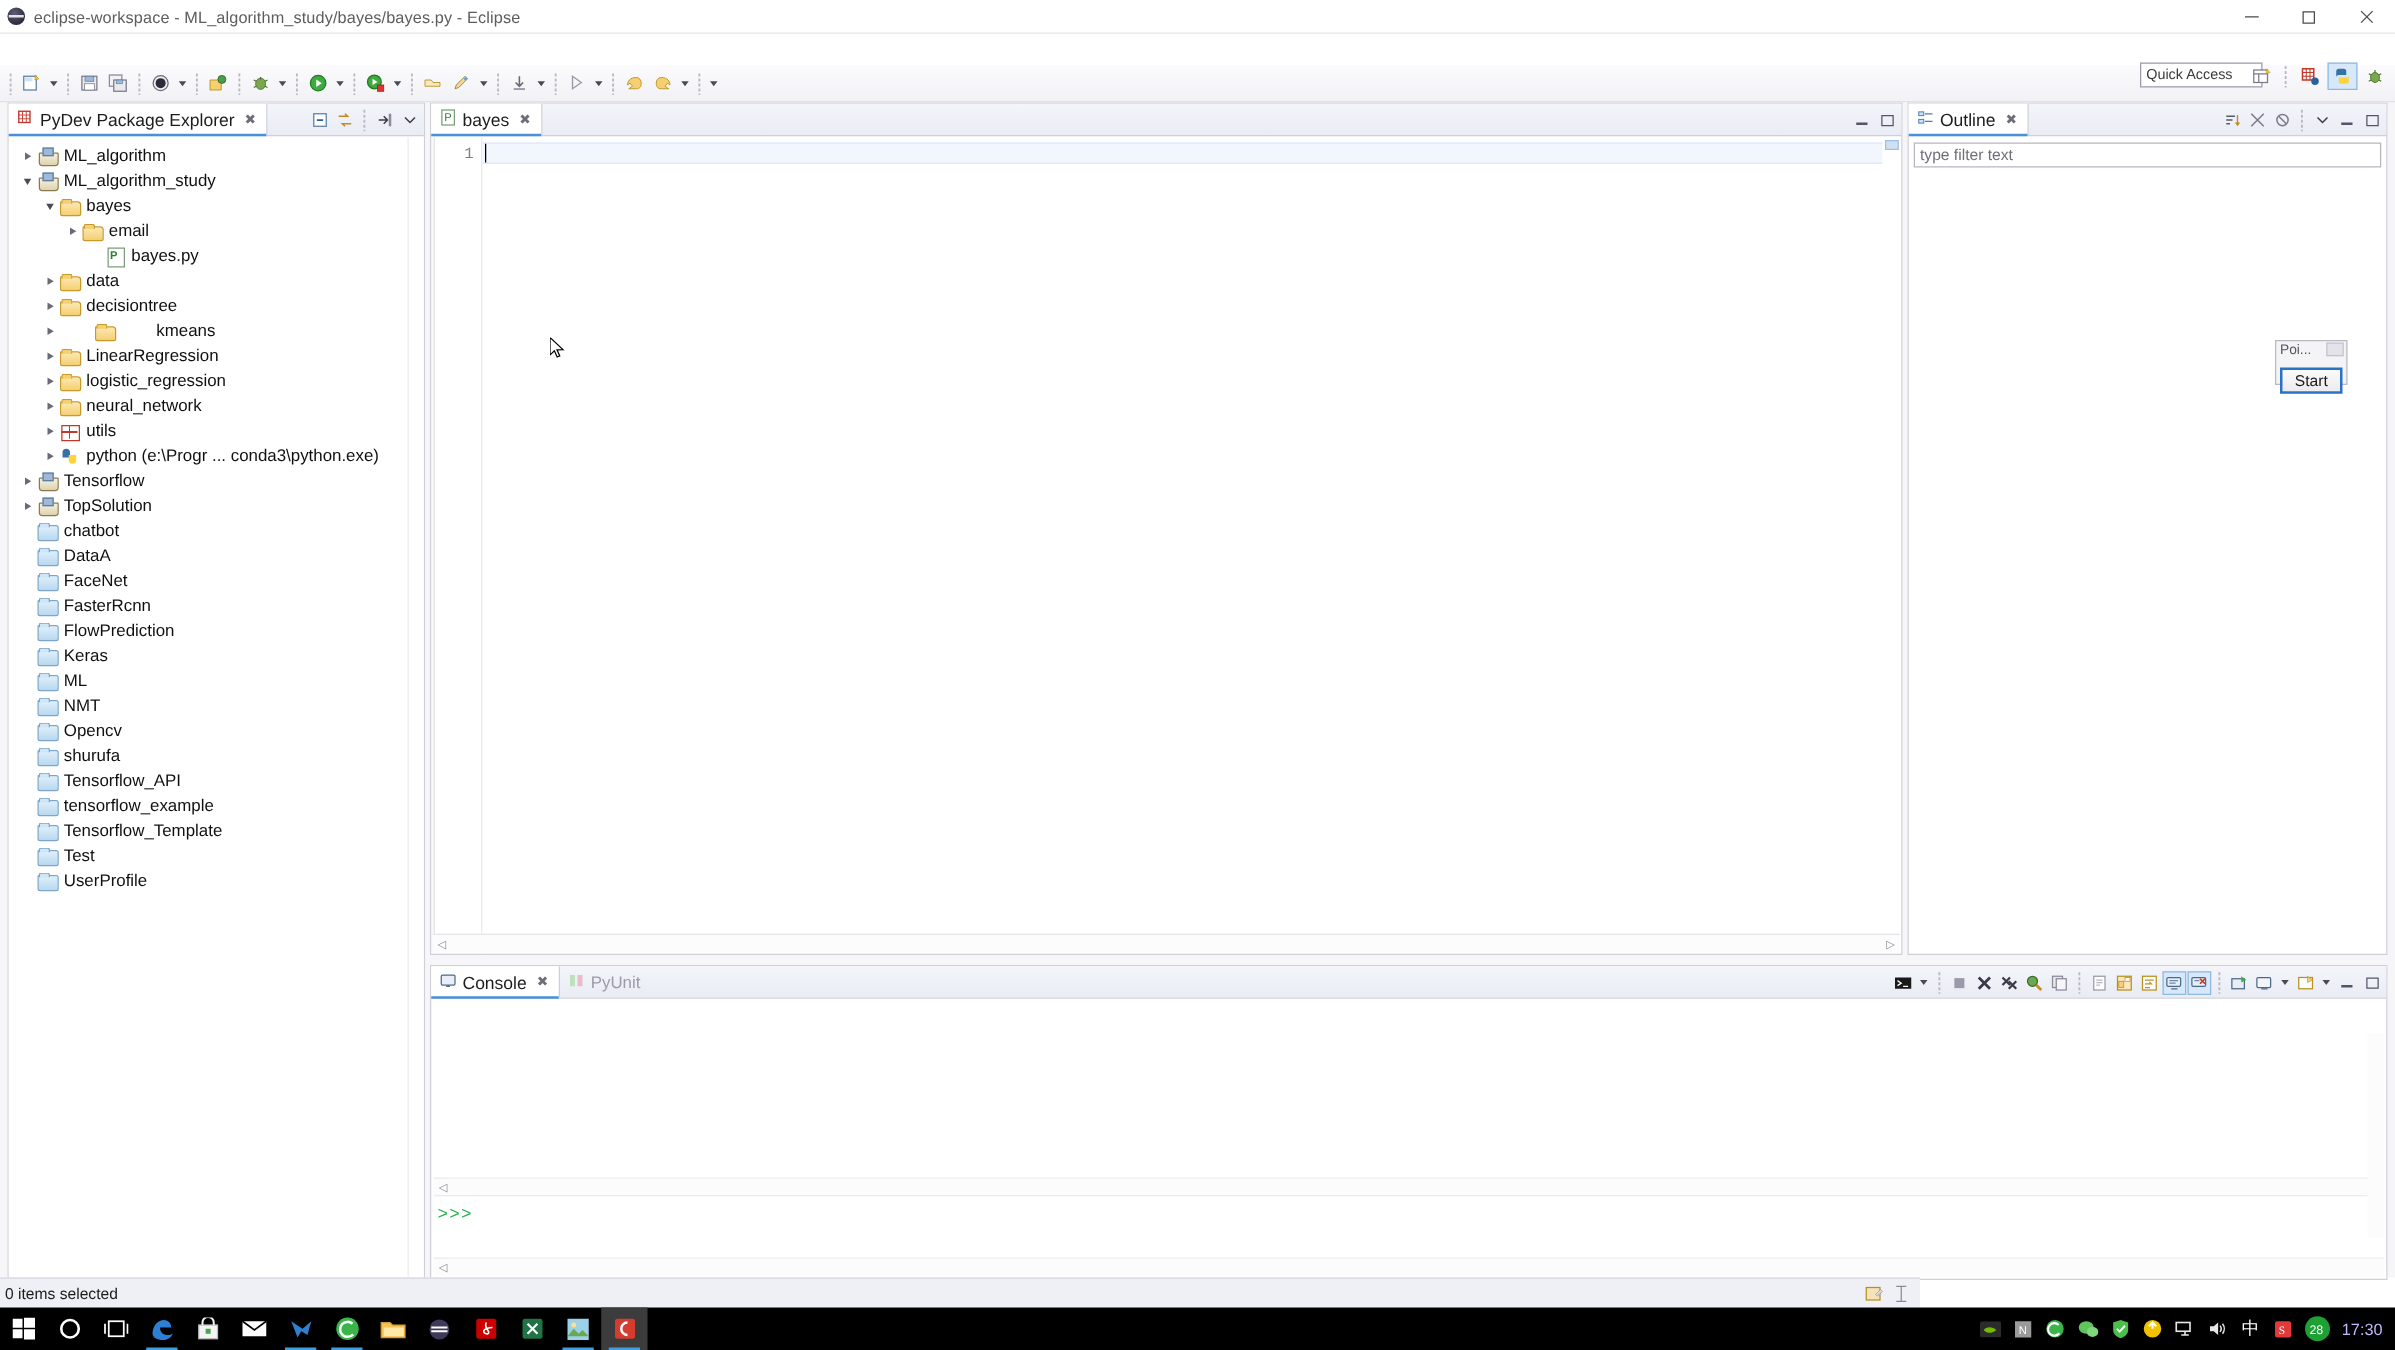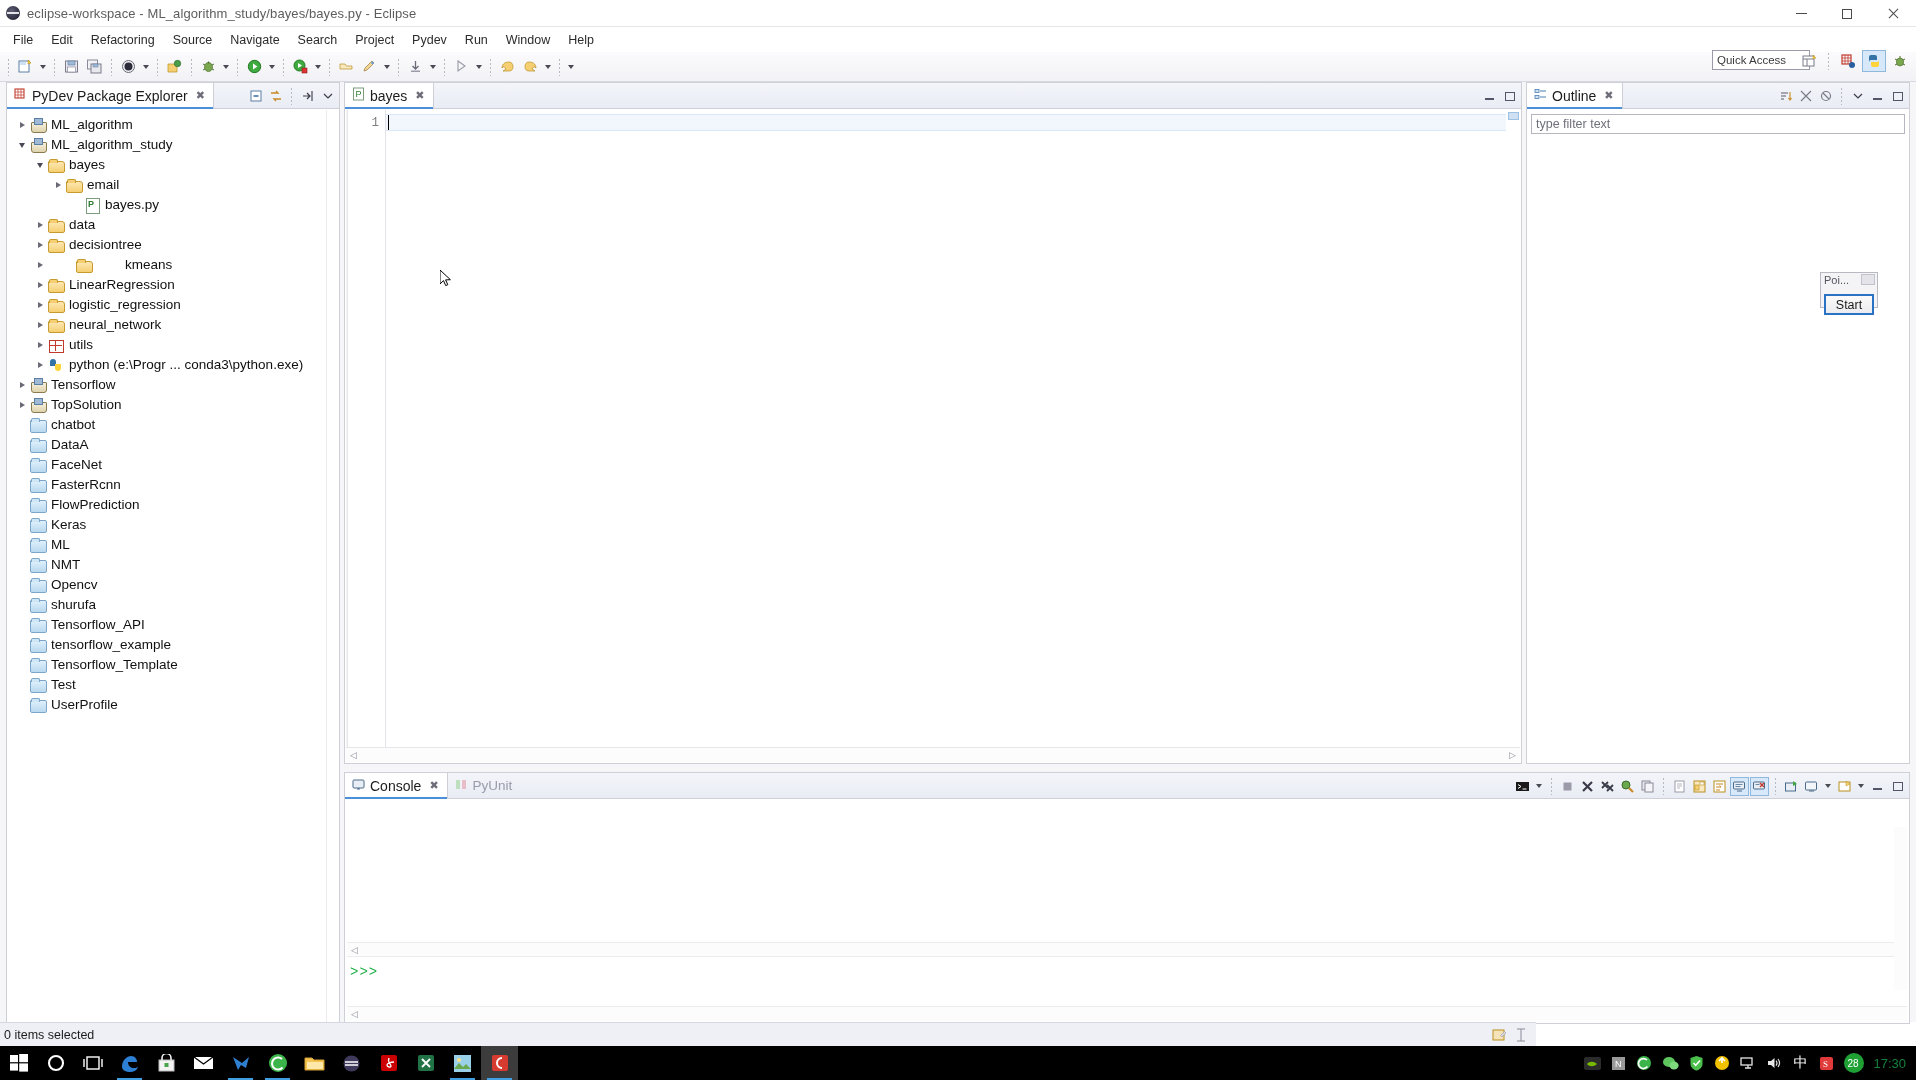--- a/index.html
+++ b/index.html
@@ -166,21 +166,21 @@
   .status-right{ position:absolute;right:4px;display:flex;align-items:center;gap:8px;}
   .st-ico{width:16px;height:14px;}
 
   
   .taskbar{ position:absolute;left:0;top:1046px;width:1916px;height:34px;background:#000000;display:flex;align-items:center;}
   .tb-item{ width:37px;height:34px;display:flex;align-items:center;justify-content:center;position:relative;}
   .tb-item.active{ background:#3c3c3c; }
   .tb-item.running:after{content:"";position:absolute;left:6px;right:6px;bottom:0;height:2px;background:#3f9fe0;}
   .tray{ position:absolute;right:0;display:flex;align-items:center;height:34px;gap:0px;}
   .tray-ico{ width:26px;height:34px;display:flex;align-items:center;justify-content:center;color:#e6e6e6;font-size:12px;}
-  .tray-clock{ color:#15803d;font-size:13px;padding:0 10px 0 4px;}
+  .tray-clock{ color:#c4b5fd;font-size:13px;padding:0 10px 0 4px;}
 
   .cursor-arrow{position:absolute;left:440px;top:188px;width:12px;height:18px;pointer-events:none;}
 </style>
 </head>
 <body>
 
 <div class="app">
 
   <div class="titlebar">
     <div class="title-ico"></div>
@@ -191,33 +191,20 @@
         </div>
       <div class="win-btn">
           <span class="wb-max"></span>
         </div>
       <div class="win-btn close">
           <span class="wb-cls"></span>
         </div>
     </div>
   </div>
 
-  <div class="menubar">
-    <div class="menu-item">File</div>
-    <div class="menu-item">Edit</div>
-    <div class="menu-item">Refactoring</div>
-    <div class="menu-item">Source</div>
-    <div class="menu-item">Navigate</div>
-    <div class="menu-item">Search</div>
-    <div class="menu-item">Project</div>
-    <div class="menu-item">Pydev</div>
-    <div class="menu-item">Run</div>
-    <div class="menu-item">Window</div>
-    <div class="menu-item">Help</div>
-  </div>
 
   <div class="toolbar">
     <div class="tb-dots"></div>
     <div class="tb-btn">
       <svg width="17" height="17" viewBox="0 0 17 17">
           <rect x="2" y="3" width="10" height="11" fill="#fff" stroke="#5b7ea3"></rect>
           <path d="M3 4h6v3H3z" fill="#cfe2f5"></path>
           <path d="M11 2l3 3-3 1z" fill="#f5c842" stroke="#b8901f" stroke-width=".6"></path>
         </svg>
     </div>

